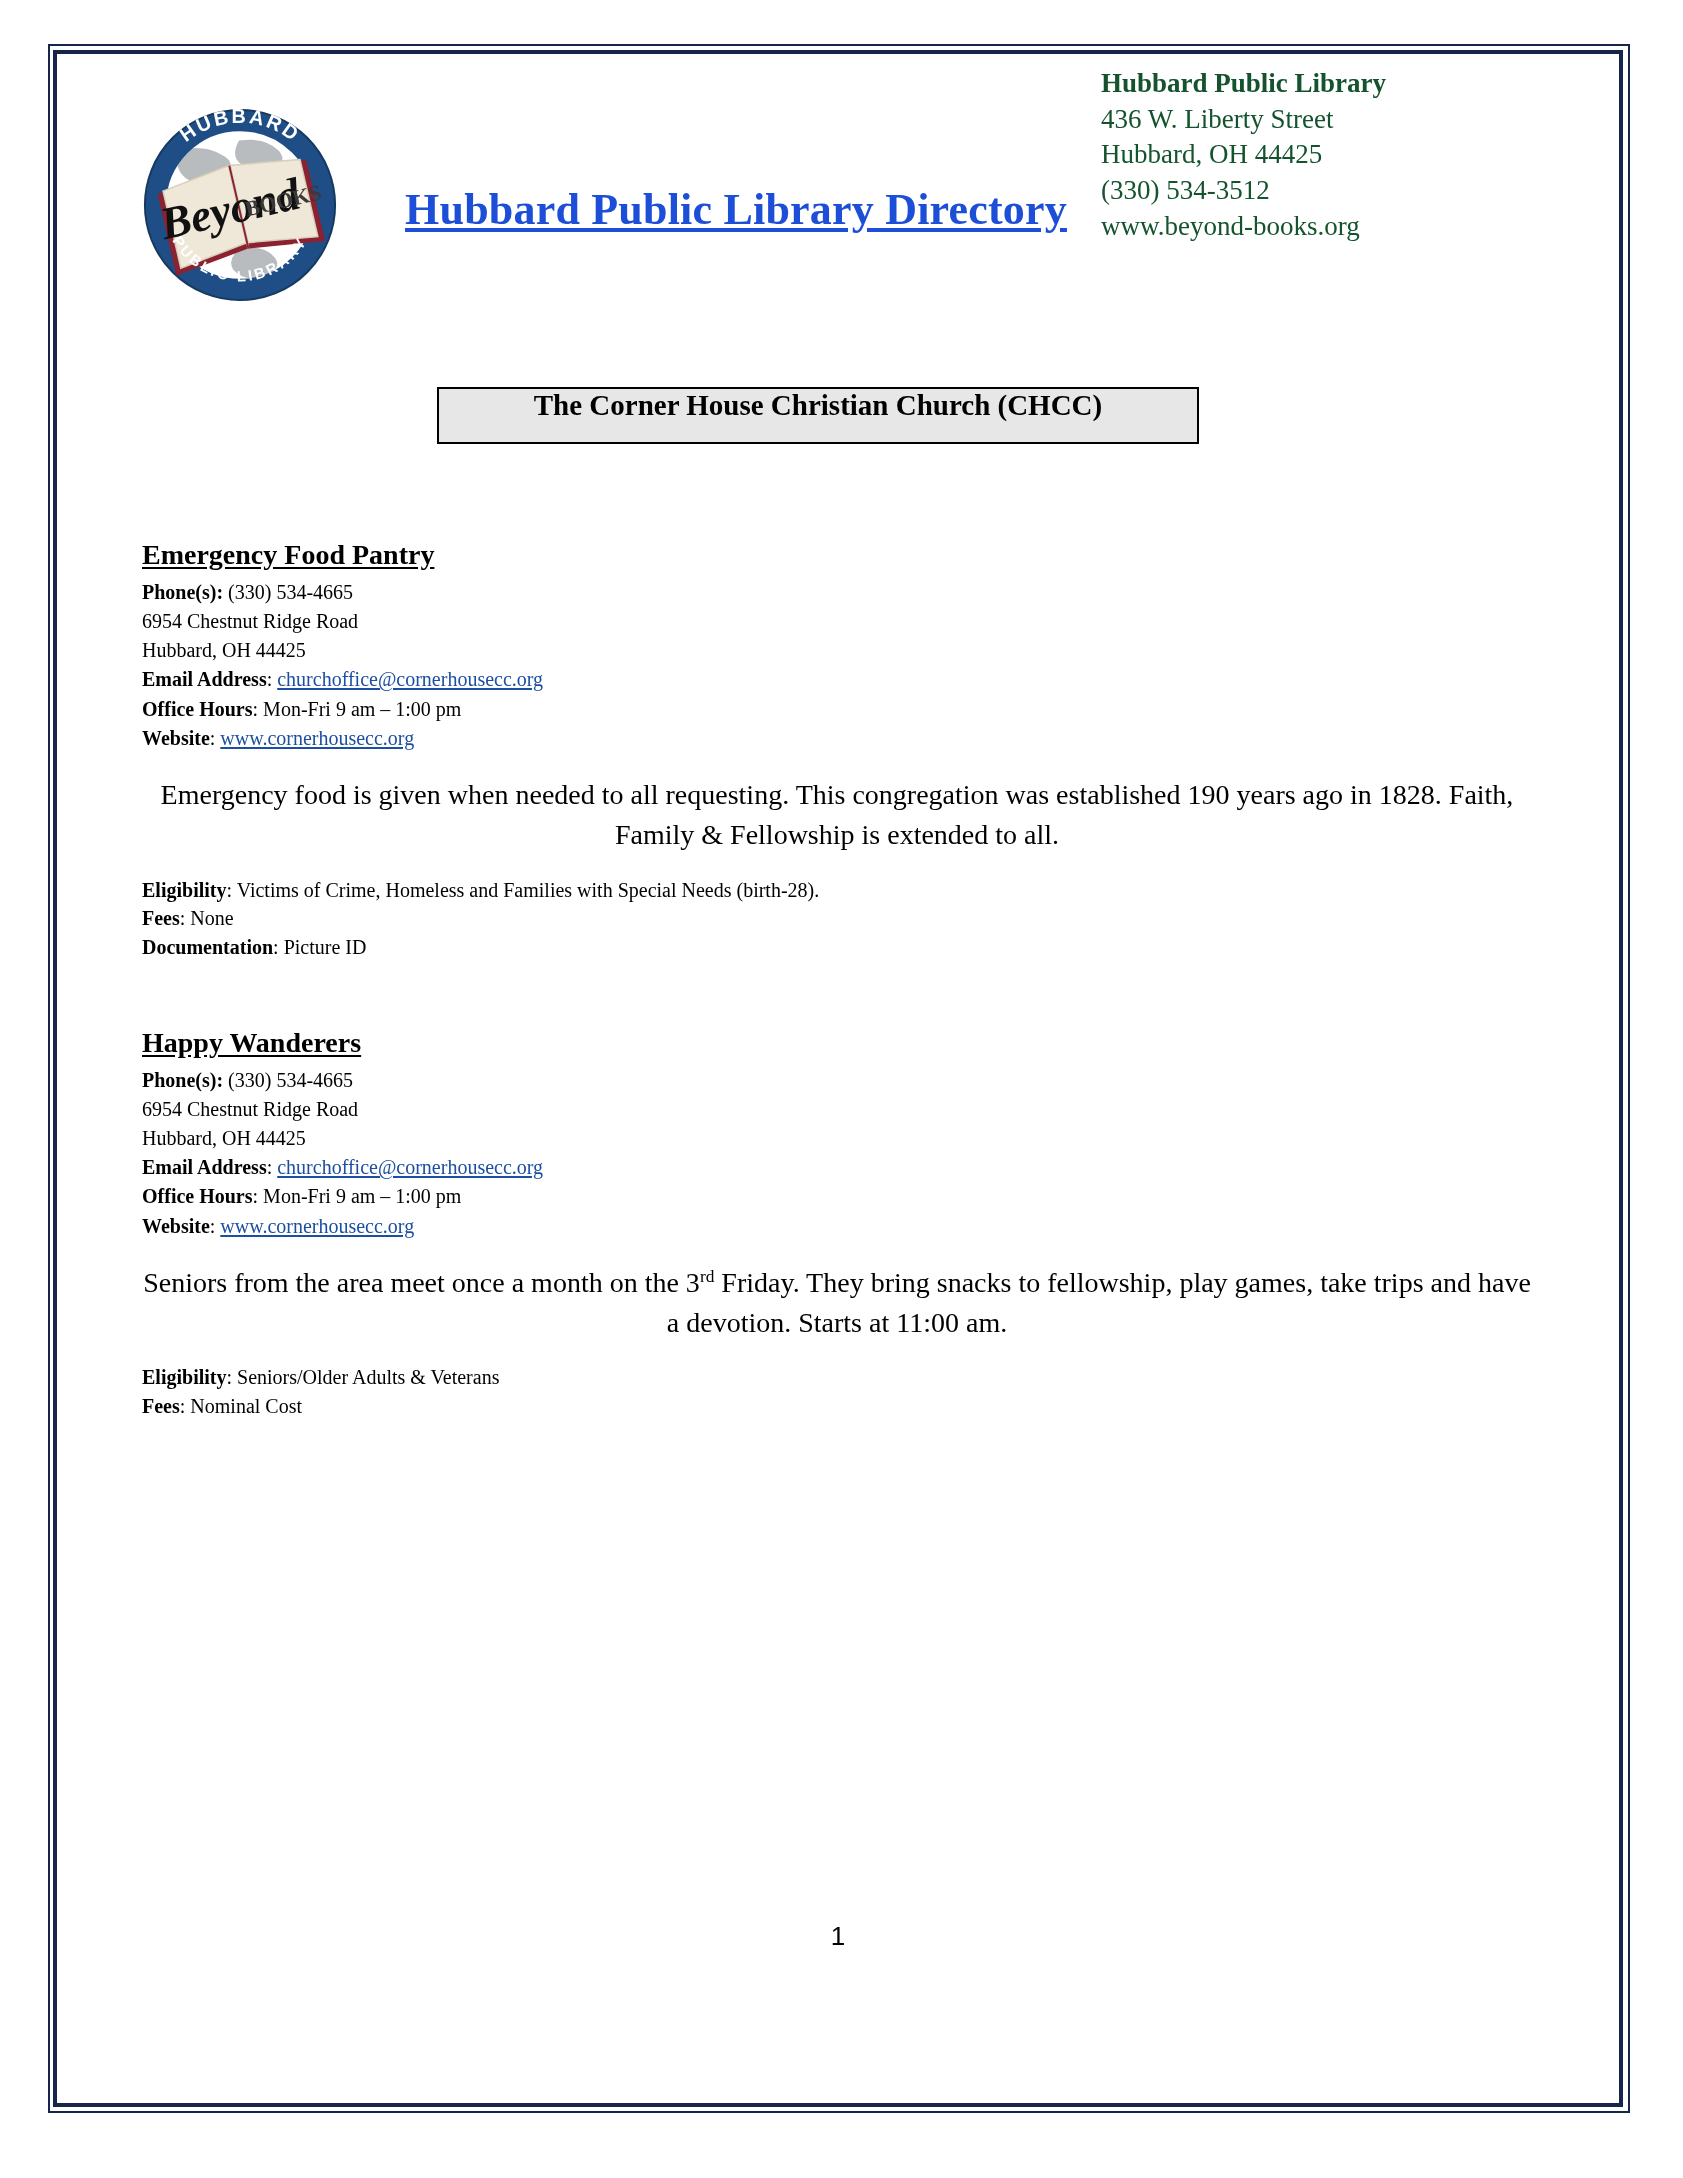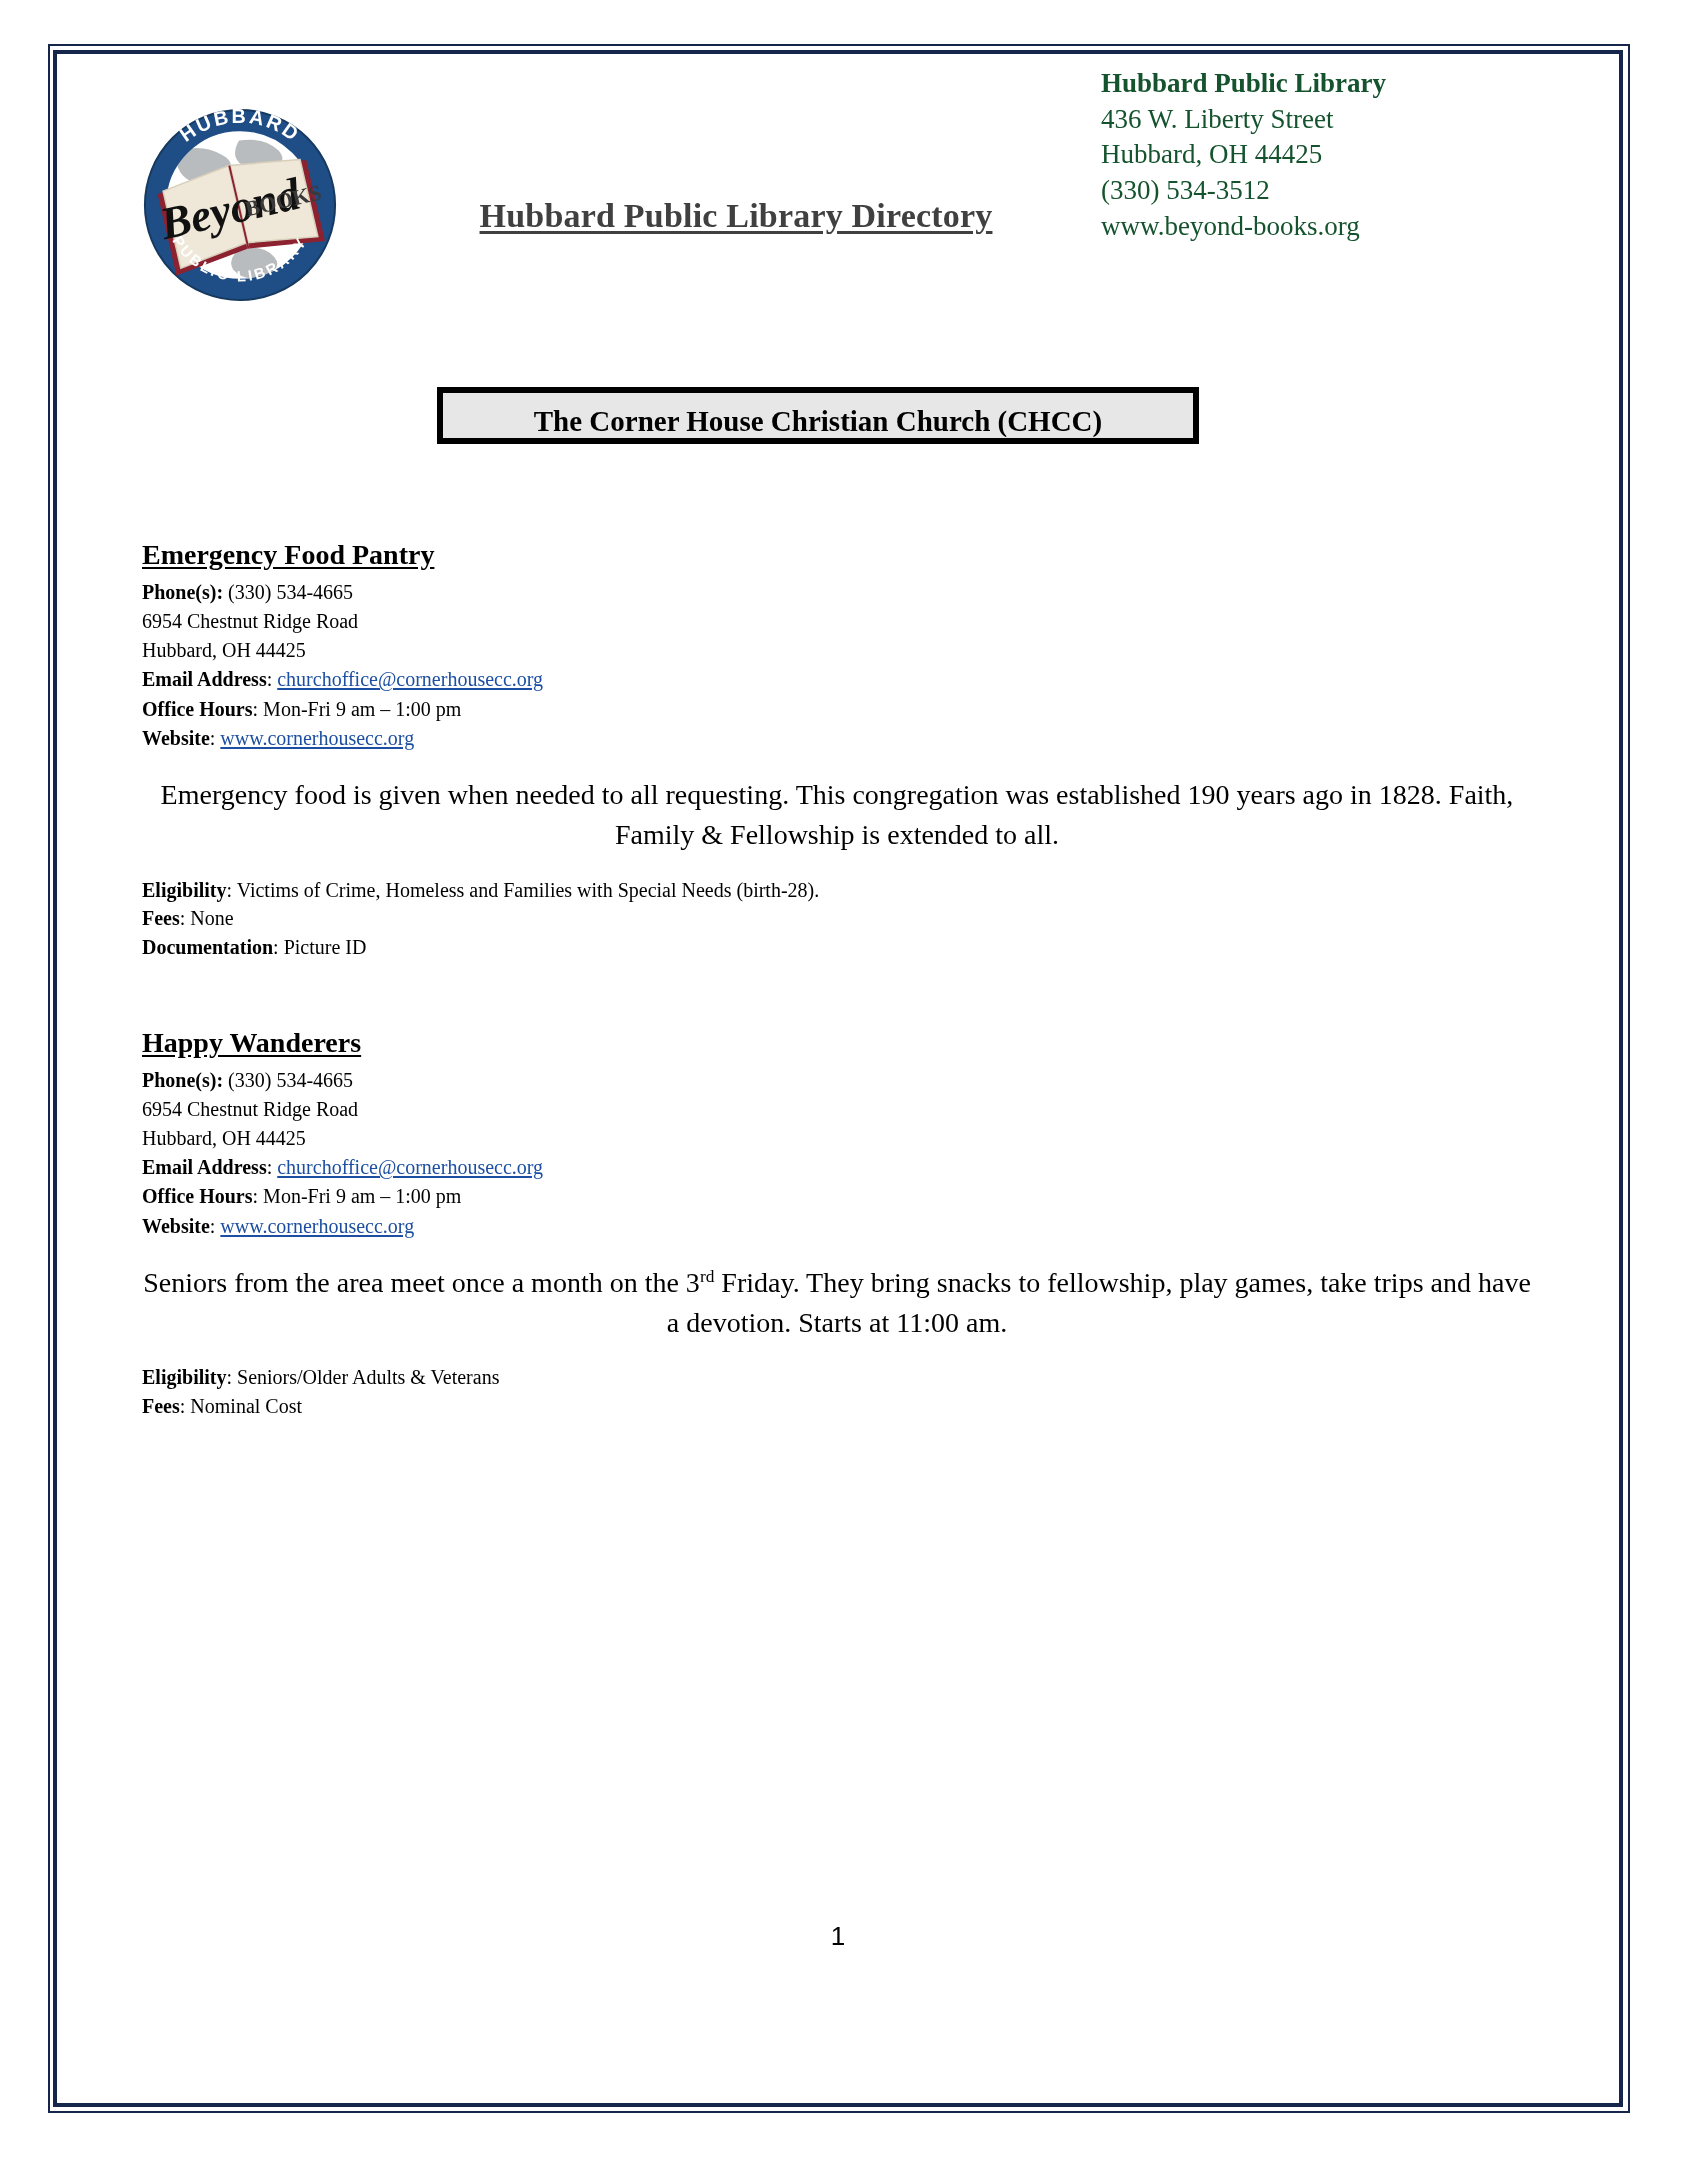--- a/index.html
+++ b/index.html
@@ -60,26 +60,26 @@
     left: 83px;
     top: 51px;
     width: 208px;
     height: 208px;
   }
   .logo svg { display: block; width: 208px; height: 208px; }
 
   .doc-title {
     position: absolute;
     left: 297px;
-    top: 147px;
+    top: 134px;
     width: 772px;
     text-align: center;
-    font-size: 34px;
+    font-size: 44px;
     font-weight: bold;
-    color: #404040;
+    color: #1d4ed8;
     text-decoration: underline;
     text-underline-offset: 4px;
     letter-spacing: 0.2px;
   }
 
   .addr-block {
     position: absolute;
     right: 57px;
     top: 16px;
     width: 465px;
@@ -90,24 +90,24 @@
   .addr-block .line1 { font-weight: bold; }
 
   
   .org-box {
     position: absolute;
     left: 384px;
     top: 337px;
     width: 762px;
     height: 57px;
     background: #e7e7e7;
-    border: 6px solid #000000;
+    border: 2px solid #000000;
     box-sizing: border-box;
     display: flex;
-    align-items: flex-end;
+    align-items: flex-start;
     justify-content: center;
     font-size: 29px;
     font-weight: bold;
     color: #000;
   }
 
   
   .content {
     position: absolute;
     left: 89px;

